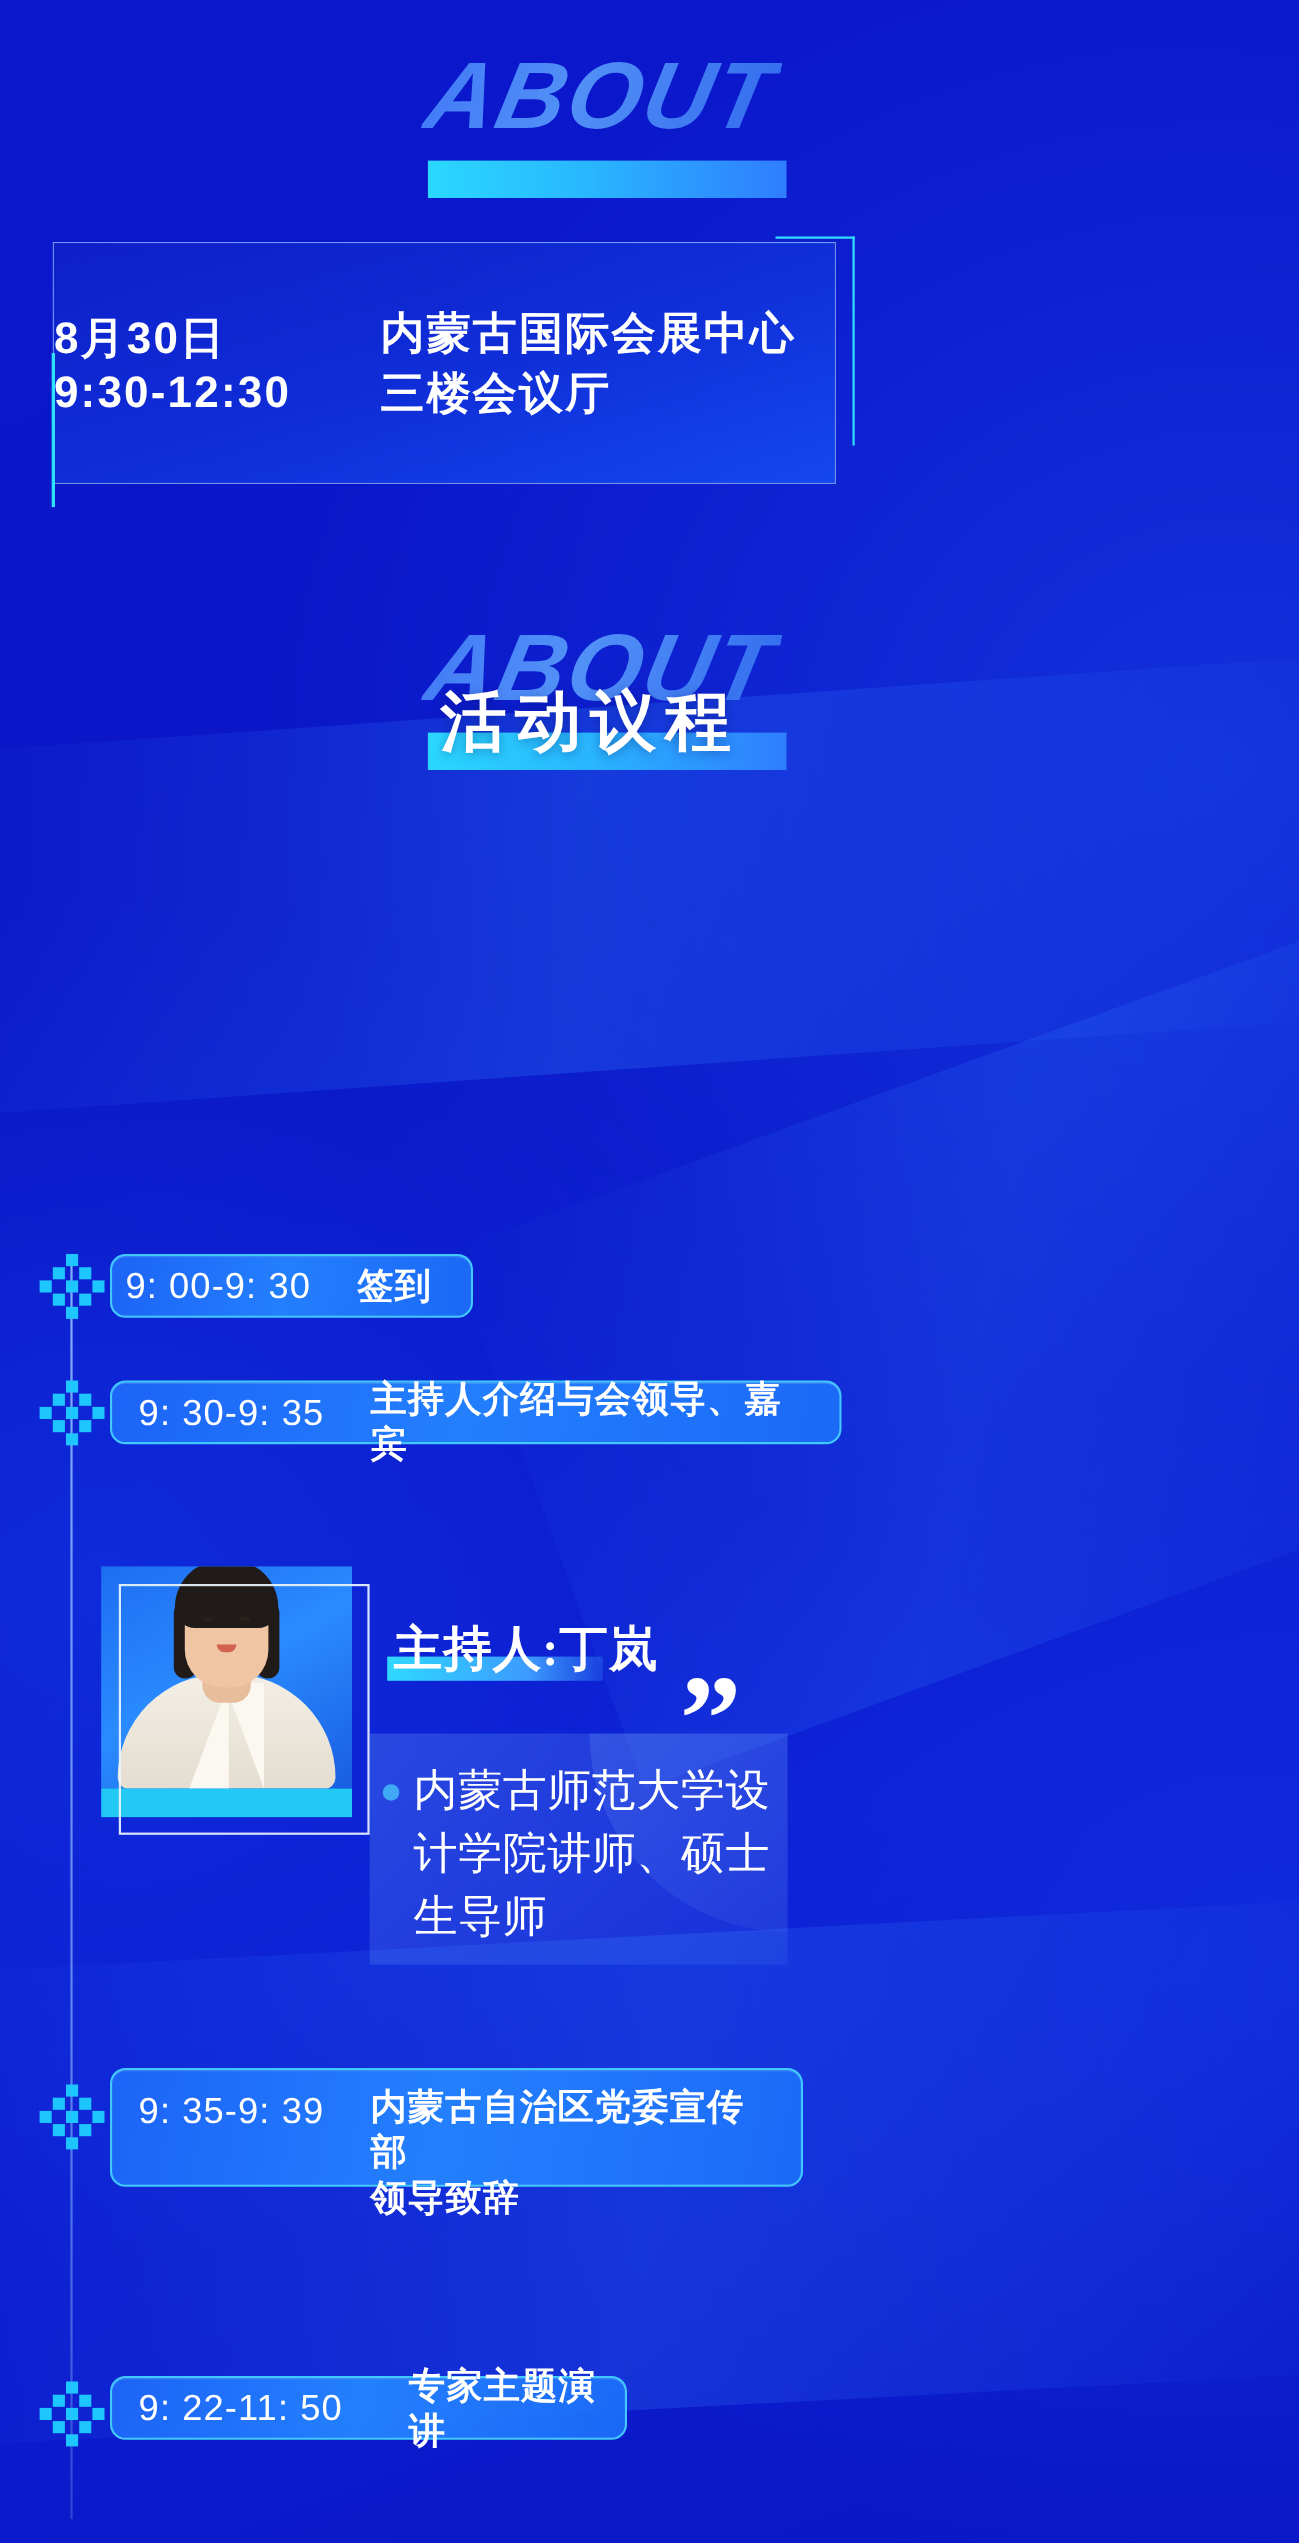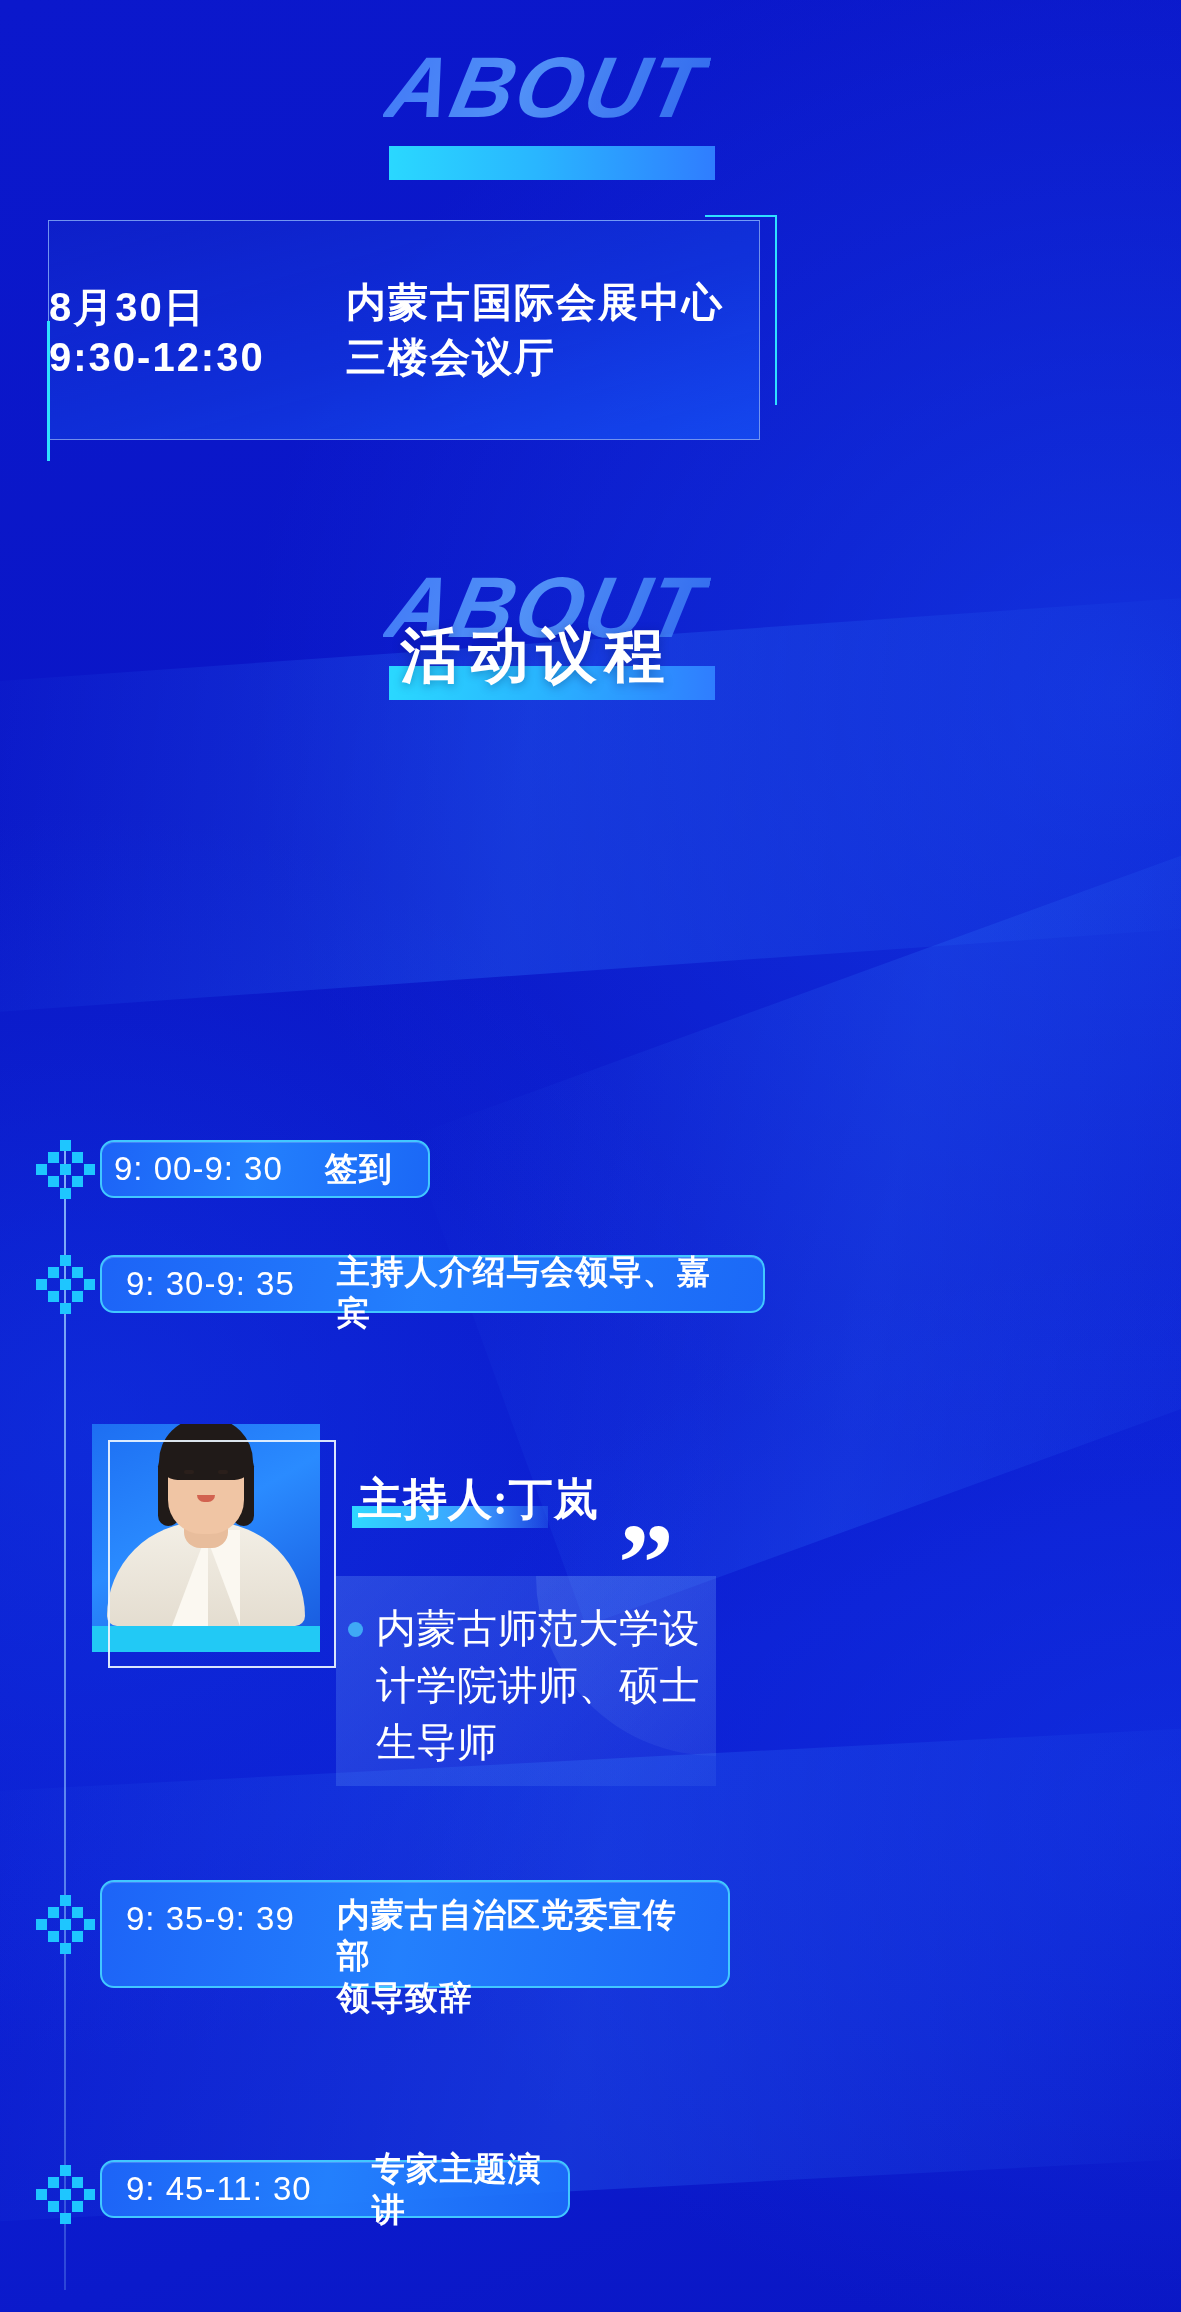--- a/index.html
+++ b/index.html
@@ -327,17 +327,17 @@
   <div id="host-bullet"></div>
   <div id="host-bio">内蒙古师范大学设计学院讲师、硕士生导师</div>
 
   <div class="pill" style="left:100px; top:1880px; width:630px; height:108px; align-items:center;">
     <span class="time" style="align-self:flex-start; margin-top:18px;">9: 35-9: 39</span>
     <span class="title" style="margin-left:42px; white-space:pre-line; align-self:flex-start; margin-top:12px;">内蒙古自治区党委宣传部
 领导致辞</span>
   </div>
 
   <div class="pill" style="left:100px; top:2160px; width:470px; height:58px;">
-    <span class="time">9: 45-11: 30</span>
+    <span class="time">9: 22-11: 50</span>
     <span class="title" style="margin-left:60px;">专家主题演讲</span>
   </div>
 
 </div>
 
 </body></html>

